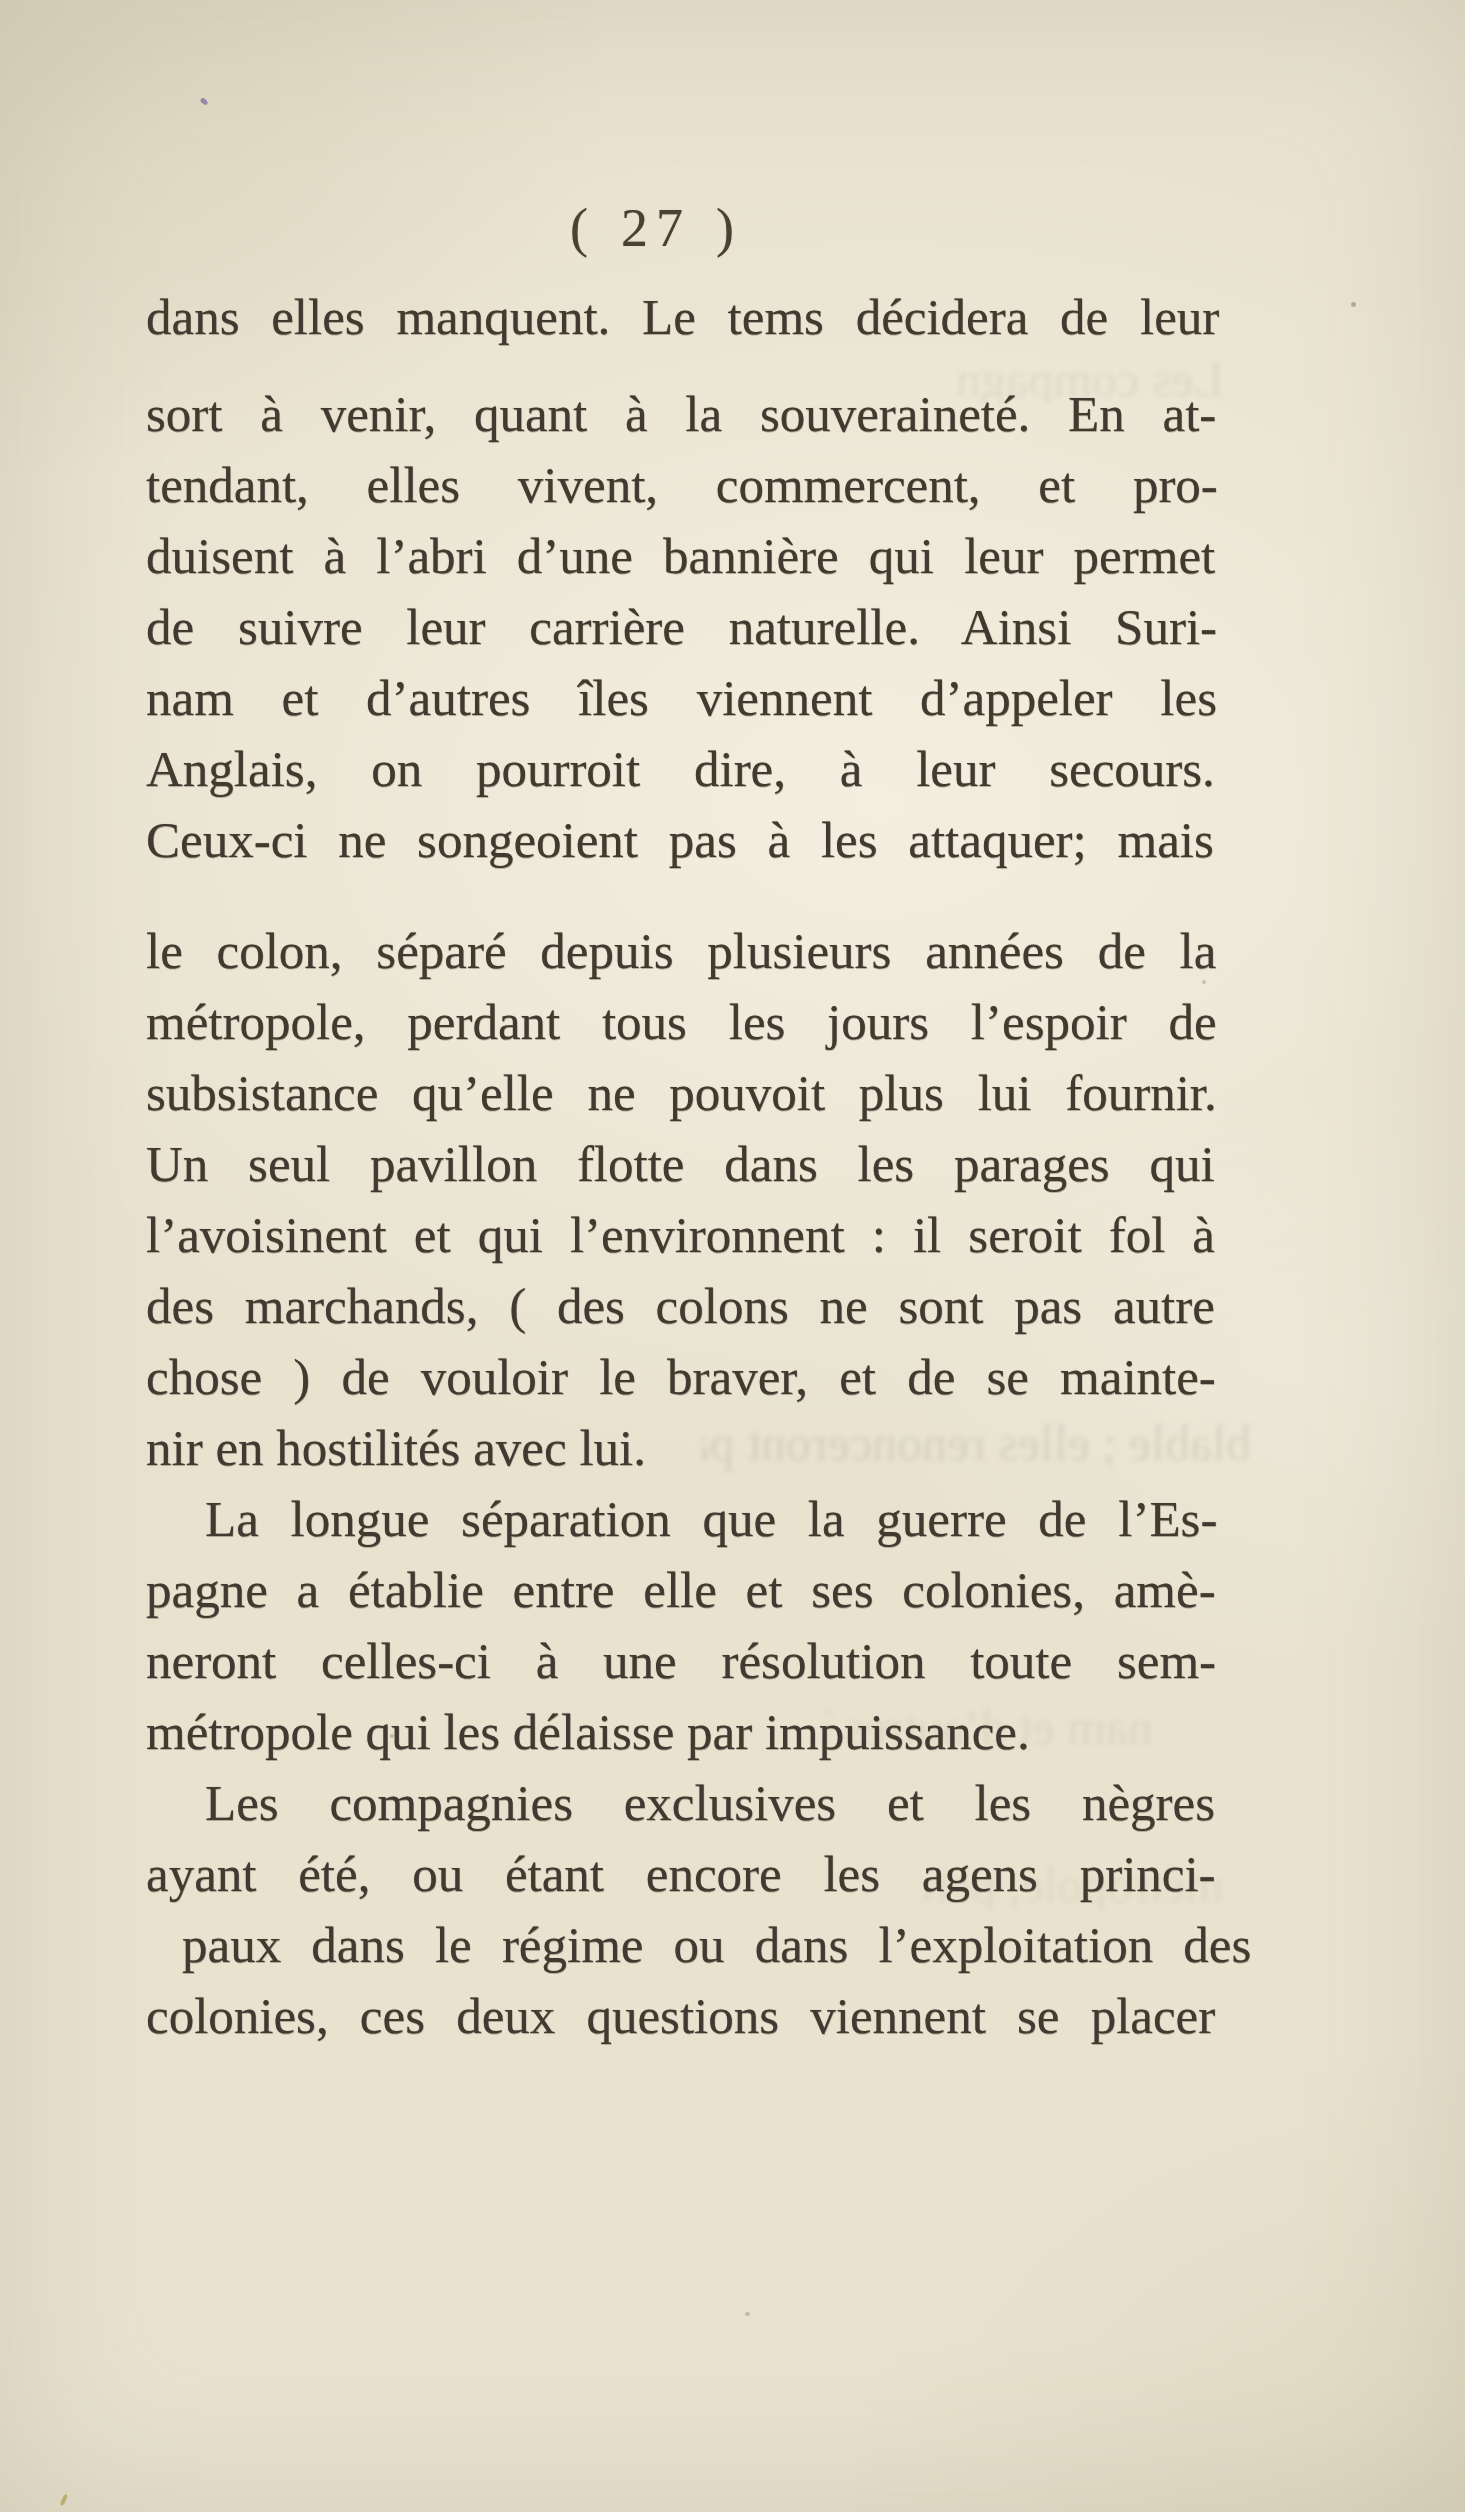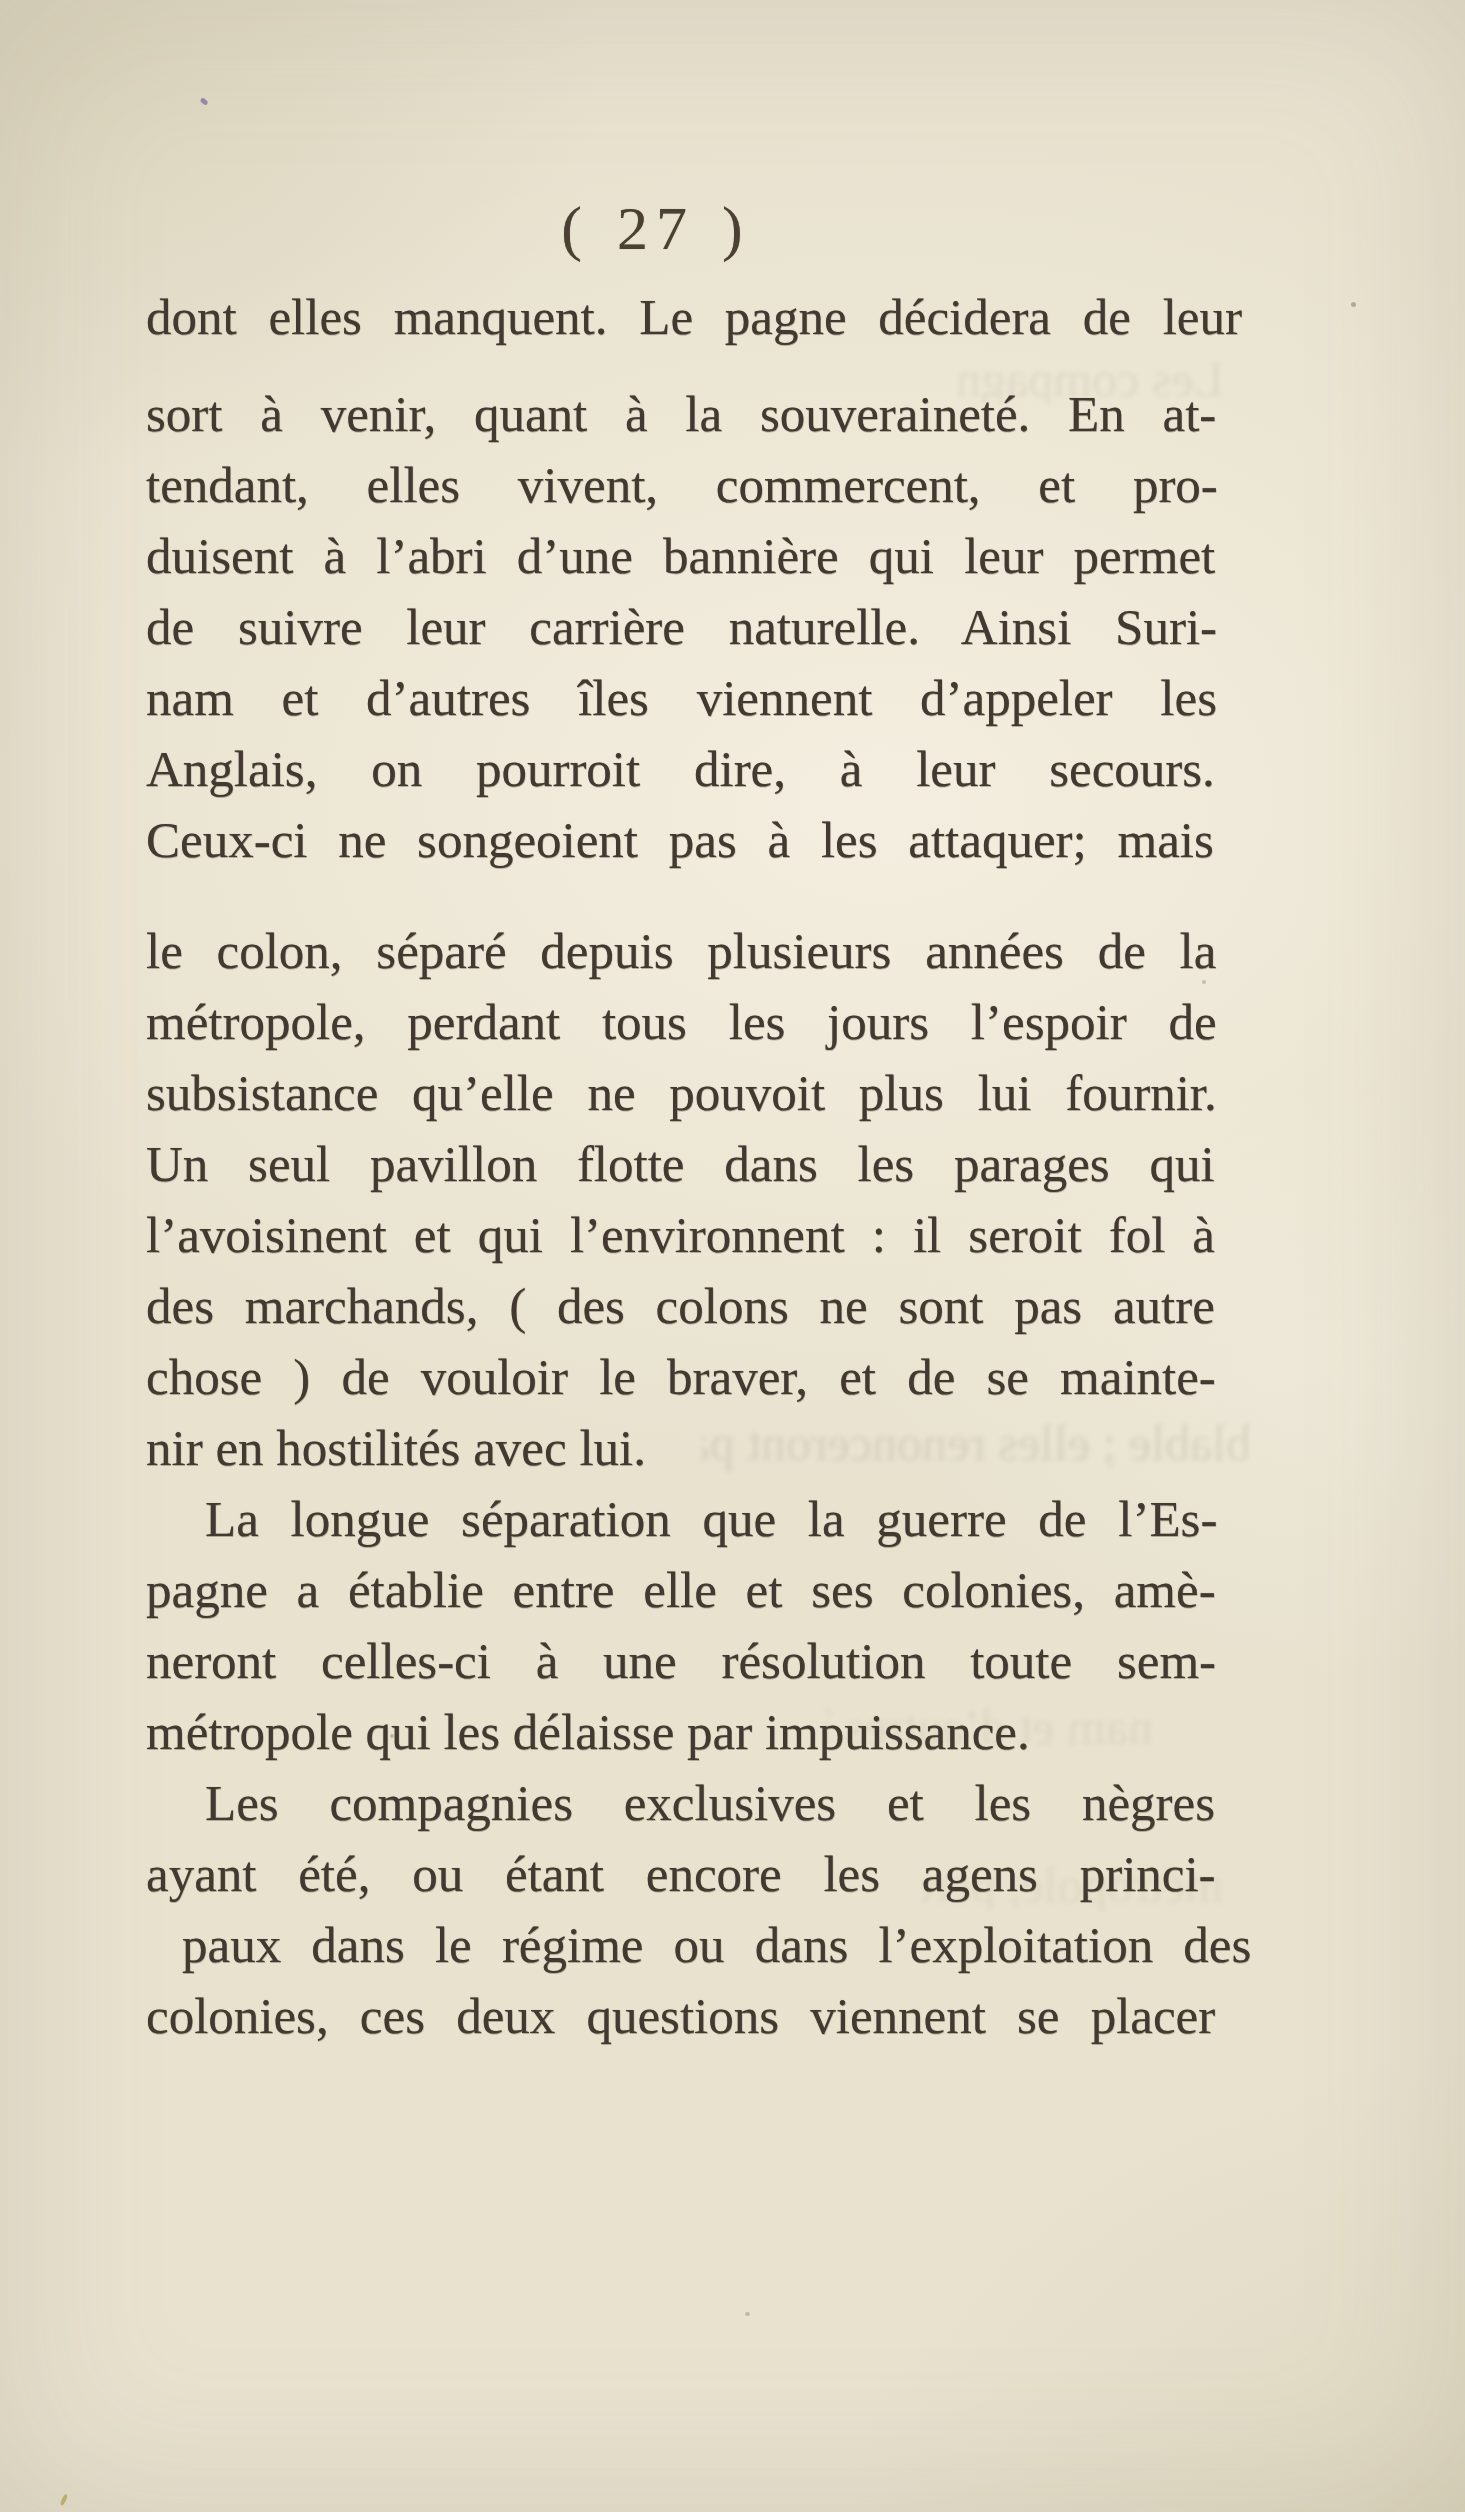--- a/index.html
+++ b/index.html
@@ -13,21 +13,21 @@
     background-image:
       radial-gradient(1419px 975px at 60% 32%, rgba(252,248,236,.55), rgba(252,248,236,0) 70%),
       radial-gradient(798px 621px at 6% 3%, rgba(196,186,158,.32), rgba(196,186,158,0) 65%),
       radial-gradient(887px 709px at 97% 100%, rgba(205,196,168,.30), rgba(205,196,168,0) 65%),
       radial-gradient(798px 497px at 92% 55%, rgba(241,237,223,.5), rgba(241,237,223,0) 60%);
     box-shadow:inset 0 0 168px rgba(118,106,80,.18);
     color:#443a2e;
   }
   .header{
     position:absolute;left:146px;top:193px;width:1020px;height:71px;
-    line-height:71px;text-align:center;font-size:62px;
+    line-height:71px;text-align:center;font-size:54px;
     letter-spacing:8px;word-spacing:3.5px;
     color:#4a4033;text-shadow:0 0 0.9px rgba(74,64,51,.5);
   }
   .textblock{
     position:absolute;left:146px;top:282px;width:1077px;
   }
   .line{
     height:71px;line-height:71px;font-size:51px;white-space:nowrap;
     color:#423930;text-shadow:0.5px 0.7px 0.6px rgba(62,52,40,.30), 0 0 0.9px rgba(66,56,44,.45);
   }
@@ -55,21 +55,21 @@
 <div class="page">
 
   <div class="bleed b1">blable ; elles renonceront par besoin, à une</div>
   <div class="bleed b2">Les compagnies exclusives et les nègres</div>
   <div class="bleed b3">nam et d’autres îles viennent d’appeler les</div>
   <div class="bleed b4">métropole, perdant tous les jours l’espoir de</div>
 
   <div class="header">( 27 )</div>
 
   <div class="textblock">
-    <div class="line justify" style="word-spacing: 19px;"><span class="lt">dont elles manquent. Le pagne décidera de leur</span></div>
+    <div class="line justify" style="word-spacing: 19px;"><span class="lt">dans elles manquent. Le tems décidera de leur</span></div>
     <div class="line justify" style="word-spacing: 25px; margin-top: 26px;"><span class="lt">sort à venir, quant à la souveraineté. En at-</span></div>
     <div class="line justify" style="word-spacing: 45px;"><span class="lt">tendant, elles vivent, commercent, et pro-</span></div>
     <div class="line justify" style="word-spacing: 17.4px;"><span class="lt">duisent à l’abri d’une bannière qui leur permet</span></div>
     <div class="line justify" style="word-spacing: 31px;"><span class="lt">de suivre leur carrière naturelle. Ainsi Suri-</span></div>
     <div class="line justify" style="word-spacing: 35px;"><span class="lt">nam et d’autres îles viennent d’appeler les</span></div>
     <div class="line justify" style="word-spacing: 41px;"><span class="lt">Anglais, on pourroit dire, à leur secours.</span></div>
     <div class="line justify" style="word-spacing: 18px;"><span class="lt">Ceux-ci ne songeoient pas à les attaquer; mais</span></div>
     <div class="line justify" style="word-spacing: 21px; margin-top: 40px;"><span class="lt">le colon, séparé depuis plusieurs années de la</span></div>
     <div class="line justify" style="word-spacing: 29px;"><span class="lt">métropole, perdant tous les jours l’espoir de</span></div>
     <div class="line justify" style="word-spacing: 21px;"><span class="lt">subsistance qu’elle ne pouvoit plus lui fournir.</span></div>

